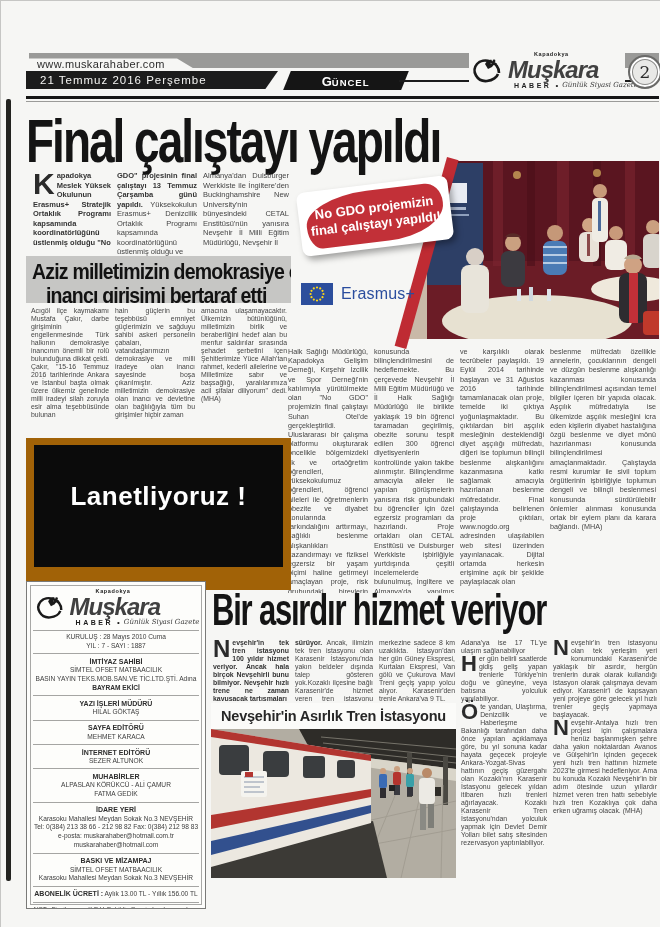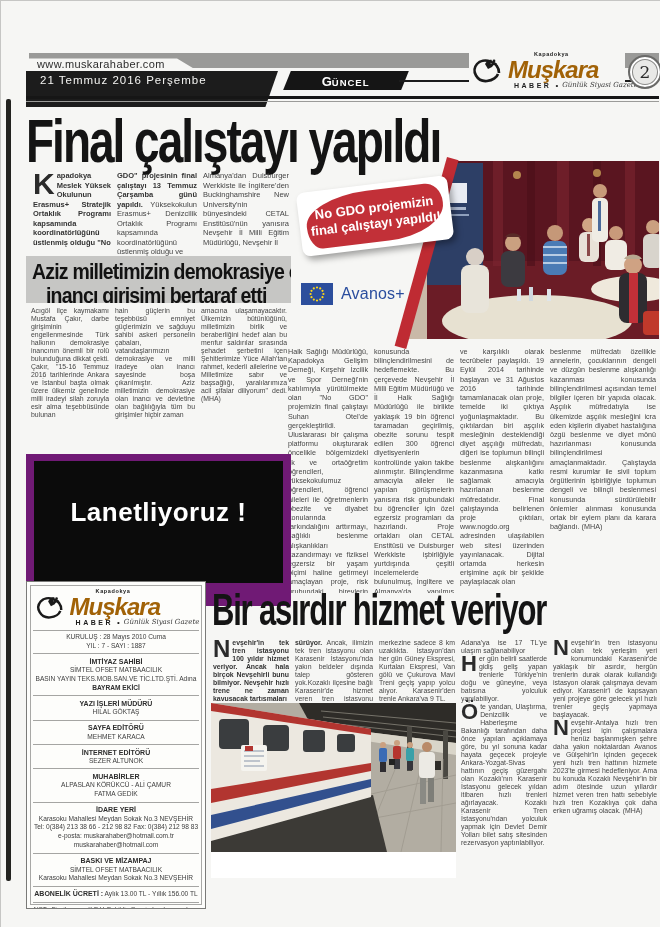--- a/index.html
+++ b/index.html
@@ -3,35 +3,35 @@
 <meta charset="utf-8">
 <style>
   html,body{margin:0;padding:0;background:#dddddb;}
   .page{position:relative;width:660px;height:927px;background:#f6f6f4;overflow:hidden;
         font-family:"Liberation Sans",sans-serif;border-top:1px solid #c6c6c4;border-left:1px solid #c6c6c4;}
   .abs{position:absolute;}
   
   .ribbon-gray{left:28px;top:52px;width:630px;height:15px;background:#9a9a98;
      clip-path:polygon(0 0,100% 0,100% 100%,26% 100%,23.5% 36%,0 36%);}
   .url{left:36px;top:57px;font-size:11px;color:#2d2d2d;letter-spacing:.4px;}
-  .date-bar{left:25px;top:70px;width:252px;height:36px;background:#1c1c1c;
+  .date-bar{left:25px;top:70px;width:252px;height:18px;background:#1c1c1c;
      clip-path:polygon(0 0,100% 0,95% 100%,0 100%);color:#f4f4f2;font-size:11.5px;
      letter-spacing:1px;line-height:19px;padding-left:14px;box-sizing:border-box;}
   .guncel{left:286px;top:70px;width:118px;height:19px;background:#151515;transform:skewX(-22deg);}
   .guncel-inner{display:block;transform:skewX(22deg);text-align:center;color:#fff;
      font-weight:bold;line-height:19px;}
   .guncel-inner .g1{font-size:13px;}
   .guncel-inner .g2{font-size:9.5px;letter-spacing:1px;}
   .head-line{left:398px;top:79px;width:240px;height:2px;background:#1c1c1c;}
   .brand{display:flex;align-items:center;gap:3px;background:#f6f6f4;}
   .brand-hd{left:468px;top:49px;width:156px;height:42px;}
   .swoosh{flex:0 0 auto;}
   .brand-txt{line-height:1;}
   .brand-region{font-size:5.5px;font-weight:bold;letter-spacing:.6px;color:#1c1c1c;display:block;margin-left:26px;}
-  .brand-name{font-size:24px;font-weight:900;font-style:italic;letter-spacing:-1px;color:#a16207;display:block;}
+  .brand-name{font-size:24px;font-weight:900;font-style:italic;letter-spacing:-1px;color:#404040;display:block;}
   .brand-sub-row{display:flex;align-items:center;gap:4px;margin-left:6px;}
   .brand-sub{font-size:7px;font-weight:bold;letter-spacing:2.5px;color:#1c1c1c;}
   .brand-dot{font-size:8px;color:#1c1c1c;}
   .brand-tag{font-size:7px;font-style:italic;font-family:"DejaVu Serif",serif;color:#3a3a3a;white-space:nowrap;}
   .pagenum{left:627px;top:54px;width:30px;height:30px;border-radius:50%;
      border:2px solid #6a6a68;box-shadow:inset 0 0 0 2px #fff,inset 0 0 0 3px #8a8a88;
      background:#e9e9e7;text-align:center;line-height:30px;font-family:"DejaVu Serif",serif;
      font-size:17px;color:#2a2a2a;}
   .rule-thick{left:25px;top:95px;width:633px;height:3px;background:#161616;}
   .rule-thin{left:25px;top:100px;width:633px;height:1px;background:#9b9b99;}
@@ -60,21 +60,21 @@
      clip-path:polygon(56px 0,100% 0,100% 100%,4px 100%);}
   .red-diag{left:446px;top:156px;width:12px;height:196px;background:#bf2b33;transform:rotate(15.5deg);transform-origin:top left;}
   .badge{left:298px;top:183px;width:152px;height:64px;background:#fff;border-radius:8px;
      transform:rotate(-7deg);box-shadow:3px 4px 6px rgba(0,0,0,.35);padding:6px 7px;box-sizing:border-box;}
   .badge-brush{width:100%;height:100%;background:#c23038;color:#fff;font-weight:800;
      font-size:13px;line-height:1.25;text-align:center;display:flex;flex-direction:column;justify-content:center;
      border-radius:46% 12% 42% 10% / 55% 38% 60% 42%;}
   .erasmus{left:300px;top:282px;display:flex;align-items:center;gap:8px;}
   .erasmus-label{font-size:16px;color:#2a4d9e;letter-spacing:.2px;}
   
-  .lanet-outer{left:25px;top:437px;width:265px;height:152px;background:#701a75;margin-top:16px;}
+  .lanet-outer{left:25px;top:437px;width:265px;height:152px;background:#a16207;}
   .lanet-inner{position:absolute;left:8px;top:7px;width:249px;height:122px;background:#0b0b0b;}
   .lanet-text{position:absolute;left:0;width:100%;top:36px;text-align:center;color:#fff;
      font-weight:bold;font-size:26px;letter-spacing:.5px;}
   
   .mh{left:25px;top:580px;width:180px;height:328px;background:#fdfdfb;border:1px solid #7a7a78;
       box-shadow:inset 0 0 0 3px #fdfdfb,inset 0 0 0 4px #a8a8a6;box-sizing:border-box;
       padding:7px 6px 4px 6px;text-align:center;color:#3c3c3c;overflow:hidden;}
   .mh .brand{justify-content:center;background:transparent;margin-bottom:3px;}
   .mh-row{border-top:1px solid #a5a5a3;padding:2.5px 0;}
   .mh-title{font-size:7px;font-weight:bold;color:#2e2e2e;line-height:1.35;}
@@ -207,21 +207,21 @@
           <circle cx="21.5" cy="14.2" r="1.1"></circle>
           <circle cx="19.2" cy="16.6" r="1.1"></circle>
         <circle cx="16" cy="17.5" r="1.1"></circle>
           <circle cx="12.8" cy="16.6" r="1.1"></circle>
           <circle cx="10.5" cy="14.2" r="1.1"></circle>
         <circle cx="9.6" cy="11" r="1.1"></circle>
           <circle cx="10.5" cy="7.8" r="1.1"></circle>
           <circle cx="12.8" cy="5.4" r="1.1"></circle>
       </g>
     </svg>
-    <span class="erasmus-label">Avanos+</span>
+    <span class="erasmus-label">Erasmus+</span>
   </div>
 
   <div class="col f-body" style="left:287px;top:346px;width:80px;height:246px;">
       <p>Halk Sağlığı Müdürlüğü, Kapadokya Gelişim Derneği, Kırşehir İzcilik ve Spor Derneği'nin katılımıyla yürütülmekte olan "No GDO" projemizin final çalıştayı Suhan Otel'de gerçekleştirildi. Uluslararası bir çalışma platformu oluşturarak öncelikle bölgemizdeki ilk ve ortaöğretim öğrencileri, yüksekokulumuz öğrencileri, öğrenci aileleri ile öğretmenlerin obezite ve diyabet konularında farkındalığını arttırmayı, sağlıklı beslenme alışkanlıkları kazandırmayı ve fiziksel egzersiz bir yaşam biçimi haline getirmeyi amaçlayan proje, risk grubundaki bireylerin tespit edilerek gözlem altında tutulmasını ve alınması gereken önlemler</p>
     </div>
   <div class="col f-body" style="left:373px;top:346px;width:80px;height:246px;">
       <p>konusunda bilinçlendirilmesini de hedeflemekte. Bu çerçevede Nevşehir İl Milli Eğitim Müdürlüğü ve İl Halk Sağlığı Müdürlüğü ile birlikte yaklaşık 19 bin öğrenci taramadan geçirilmiş, obezite sorunu tespit edilen 300 öğrenci diyetisyenlerin kontrolünde yakın takibe alınmıştır. Bilinçlendirme amacıyla aileler ile yapılan görüşmelerin yanısıra risk grubundaki bu öğrenciler için özel egzersiz programları da hazırlandı. Proje ortakları olan CETAL Enstitüsü ve Duisburger Werkkiste işbirliğiyle yurtdışında çeşitli incelemelerde bulunulmuş, İngiltere ve Almanya'da yapılmış olan benzer çalışmalar hakkında bilgiler alınmış</p>
     </div>
   <div class="col f-body" style="left:459px;top:346px;width:84px;height:246px;">
       <p>ve karşılıklı olarak tecrübeler paylaşıldı. 19 Eylül 2014 tarihinde başlayan ve 31 Ağustos 2016 tarihinde tamamlanacak olan proje, temelde iki çıktıya yoğunlaşmaktadır. Bu çıktılardan biri aşçılık mesleğinin desteklendiği diyet aşçılığı müfredatı, diğeri ise toplumun bilinçli beslenme alışkanlığını kazanmasına katkı sağlamak amacıyla hazırlanan beslenme müfredatıdır. Final çalıştayında belirlenen proje çıktıları, www.nogdo.org adresinden ulaşılabilen web sitesi üzerinden yayınlanacak. Dijital ortamda herkesin erişimine açık bir şekilde paylaşılacak olan</p>
@@ -342,20 +342,21 @@
     <p>Adana'ya ise 17 TL'ye ulaşım sağlanabiliyor</p>
     <p><span class="dc dc-22">H</span><span>er gün belirli saatlerde gidiş geliş yapan trenlerle Türkiye'nin doğu ve güneyine, veya batısına yolculuk yapılabiliyor.</span></p>
     <p><span class="dc dc-22">Ö</span><span>te yandan, Ulaştırma, Denizcilik ve Haberleşme Bakanlığı tarafından daha önce yapılan açıklamaya göre, bu yıl sonuna kadar hayata geçecek projeyle Ankara-Yozgat-Sivas hattının geçiş güzergahı olan Kozaklı'nın Karasenir İstasyonu gelecek yıldan itibaren hızlı trenleri ağırlayacak. Kozaklı Karasenir Tren İstasyonu'ndan yolculuk yapmak için Devlet Demir Yolları bilet satış sitesinden rezervasyon yaptırılabiliyor.</span></p>
   </div>
   <div class="col f-sm" style="left:552px;top:638px;width:104px;height:272px;">
     <p><span class="dc dc-22">N</span><span>evşehir'in tren istasyonu olan tek yerleşim yeri konumundaki Karasenir'de yaklaşık bir asırdır, hergün trenlerin durak olarak kullandığı istasyon olarak çalışmaya devam ediyor. Karasenir'i de kapsayan yeni projeye göre gelecek yıl hızlı trenler geçiş yapmaya başlayacak.</span></p>
     <p><span class="dc dc-22">N</span><span>evşehir-Antalya hızlı tren projesi için çalışmalara henüz başlanmışken şehre daha yakın noktalardan Avanos ve Gülşehir'in içinden geçecek yeni hızlı tren hattının hizmete 2023'te girmesi hedefleniyor. Ama bu konuda Kozaklı Nevşehir'in bir adım ötesinde uzun yıllardır hizmet veren tren hattı sebebiyle hızlı tren Kozaklıya çok daha erken uğramış olacak. (MHA)</span></p>
   </div>
 
   <div class="abs photo2">
+    <div class="caption">Nevşehir'in Asırlık Tren İstasyonu</div>
     <svg width="245" height="149" viewBox="0 0 245 149">
       <rect width="245" height="149" fill="#b2ada2"></rect>
       <polygon points="88,0 245,0 245,40 100,22" fill="#2e2c28"></polygon>
       <g stroke="#76736a" stroke-width="1">
         <line x1="110" y1="8" x2="245" y2="20"></line>
           <line x1="112" y1="14" x2="245" y2="28"></line>
           <line x1="118" y1="20" x2="245" y2="34"></line>
       </g>
       <polygon points="100,22 245,40 245,52 104,30" fill="#d9d5c9"></polygon>
       <rect x="196" y="24" width="5" height="44" fill="#4a4842"></rect>

